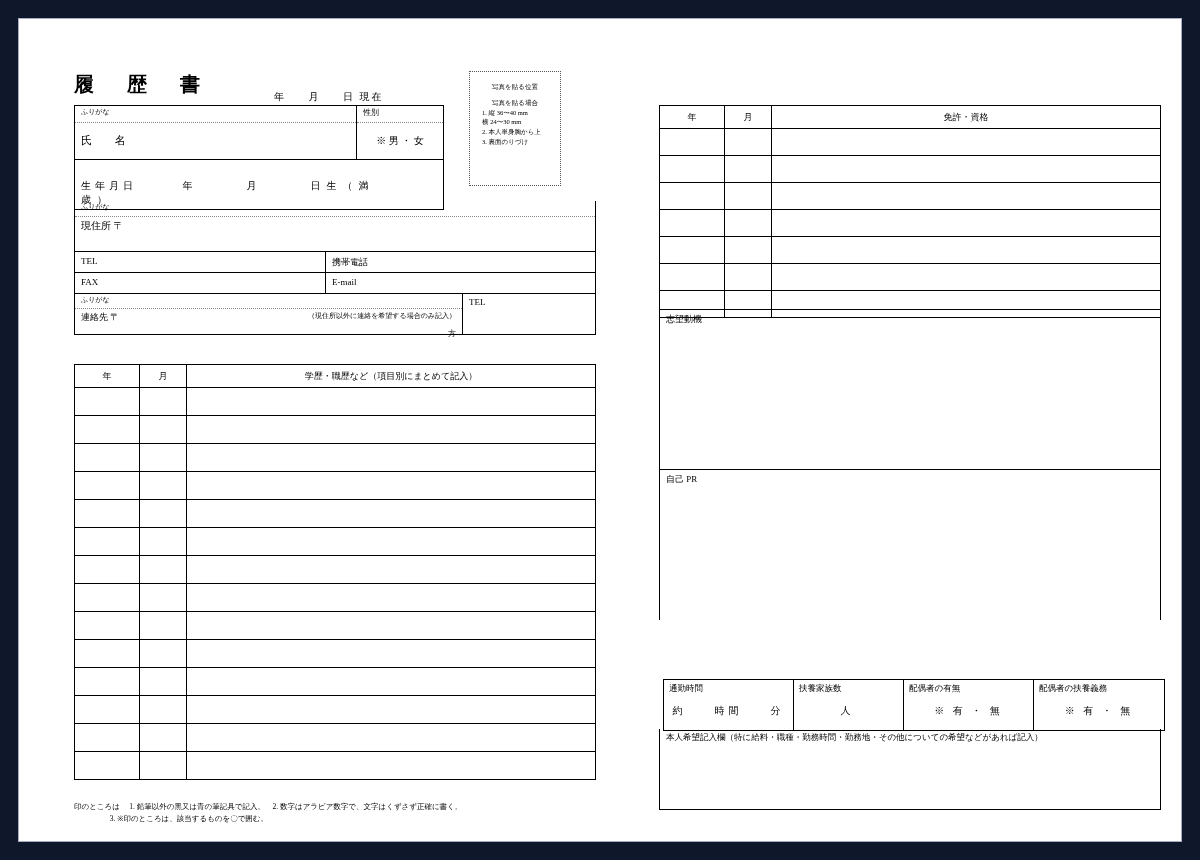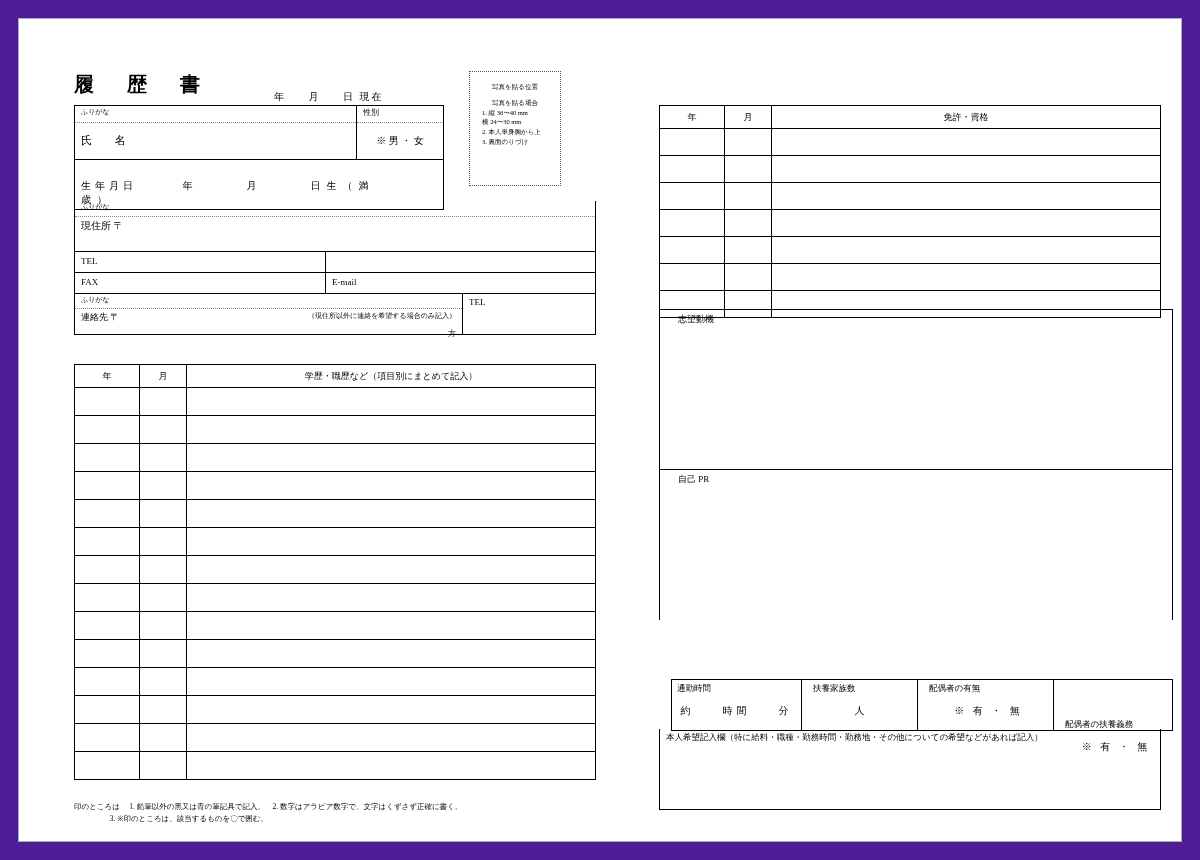--- a/index.html
+++ b/index.html
@@ -6,21 +6,21 @@
     margin: 0;
     padding: 0;
     background: #eceff8;
     font-family: "MS Mincho", "Hiragino Mincho ProN", "Yu Mincho", serif;
   }
   .viewport {
     width: 1200px;
     height: 860px;
     box-sizing: border-box;
     padding: 18px;
-    background: #4c1d95;
+    background: #0f172a;
   }
   .sheet {
     width: 100%;
     height: 100%;
     background: #ffffff;
     border: 1px solid #a7abc2;
     box-sizing: border-box;
     position: relative;
     font-size: 9px;
     color: #000;
@@ -124,35 +124,34 @@
     border:1.2px solid #000;
   }
   .lic .lrow { height:26px; border-top:1px solid #000; display:flex; }
   .lic .lrow:first-child { border-top:none; height:22px; }
   .lic .y { width:64px; border-right:1px solid #000; }
   .lic .m { width:46px; border-right:1px solid #000; }
   .lic .d { flex:1; }
 
   .boxgroup {
     position:absolute; left:0; width:500px;
-    border-left:1.2px solid #000; border-right:1.2px solid #000;padding-left:12px;
+    border-left:1.2px solid #000; border-right:1.2px solid #000;
   }
   .motive { top:270px; height:160px; border-top:1px solid #000;}
   .selfpr { top:430px; height:150px; border-top:1px solid #000;}
   .hobby  { top:580px; height:60px;  border-top:1px solid #000;}
   .boxgroup .hdr { font-size:9px; padding:3px 6px; }
 
   .cond {
-    position:absolute; left:12px; top:640px; width:500px; height:50px;
+    position:absolute; left:4px; top:640px; width:500px; height:50px;
     border:1.2px solid #000; border-bottom:1px solid #000;
     display:flex;
-    gap:6px;
   }
   .cond > div { border-right:1px solid #000; box-sizing:border-box; }
-  .cond > div:last-child { border-right:none;margin-top:36px; }
+  .cond > div:last-child { border-right:none; }
   .cond .chdr { font-size:8.5px; padding:3px 5px; height:18px; box-sizing:border-box; }
   .cond .cval { font-size:10px; text-align:center; padding-top:6px; letter-spacing:6px;}
   .cond .c1{width:130px;} .cond .c2{width:110px;} .cond .c3{width:130px;} .cond .c4{flex:1;}
 
   .wish {
     position:absolute; left:0; top:690px; width:500px; height:80px;
     border:1.2px solid #000; border-top:none;
   }
   .wish .hdr { font-size:8.5px; padding:3px 6px; }
 </style>
@@ -197,20 +196,21 @@
           <span>生年月日</span>&nbsp;&nbsp;&nbsp;&nbsp;&nbsp;&nbsp;
           <span style="letter-spacing:6px;">年　　　月　　　日生（満　　　歳）</span>
         </div>
       </div>
 
       <div class="address-block">
         <div class="addr-furi">ふりがな</div>
         <div class="addr-main">現住所 〒</div>
         <div class="tel-row row">
           <div class="c1">TEL</div>
+          <div class="c2">携帯電話</div>
         </div>
         <div class="tel-row row">
           <div class="c1">FAX</div>
           <div class="c2">E-mail</div>
         </div>
         <div class="contact-row row">
           <div class="contact-left">
             <div class="fu">ふりがな</div>
             <div class="body">
               <span>連絡先 〒</span>

